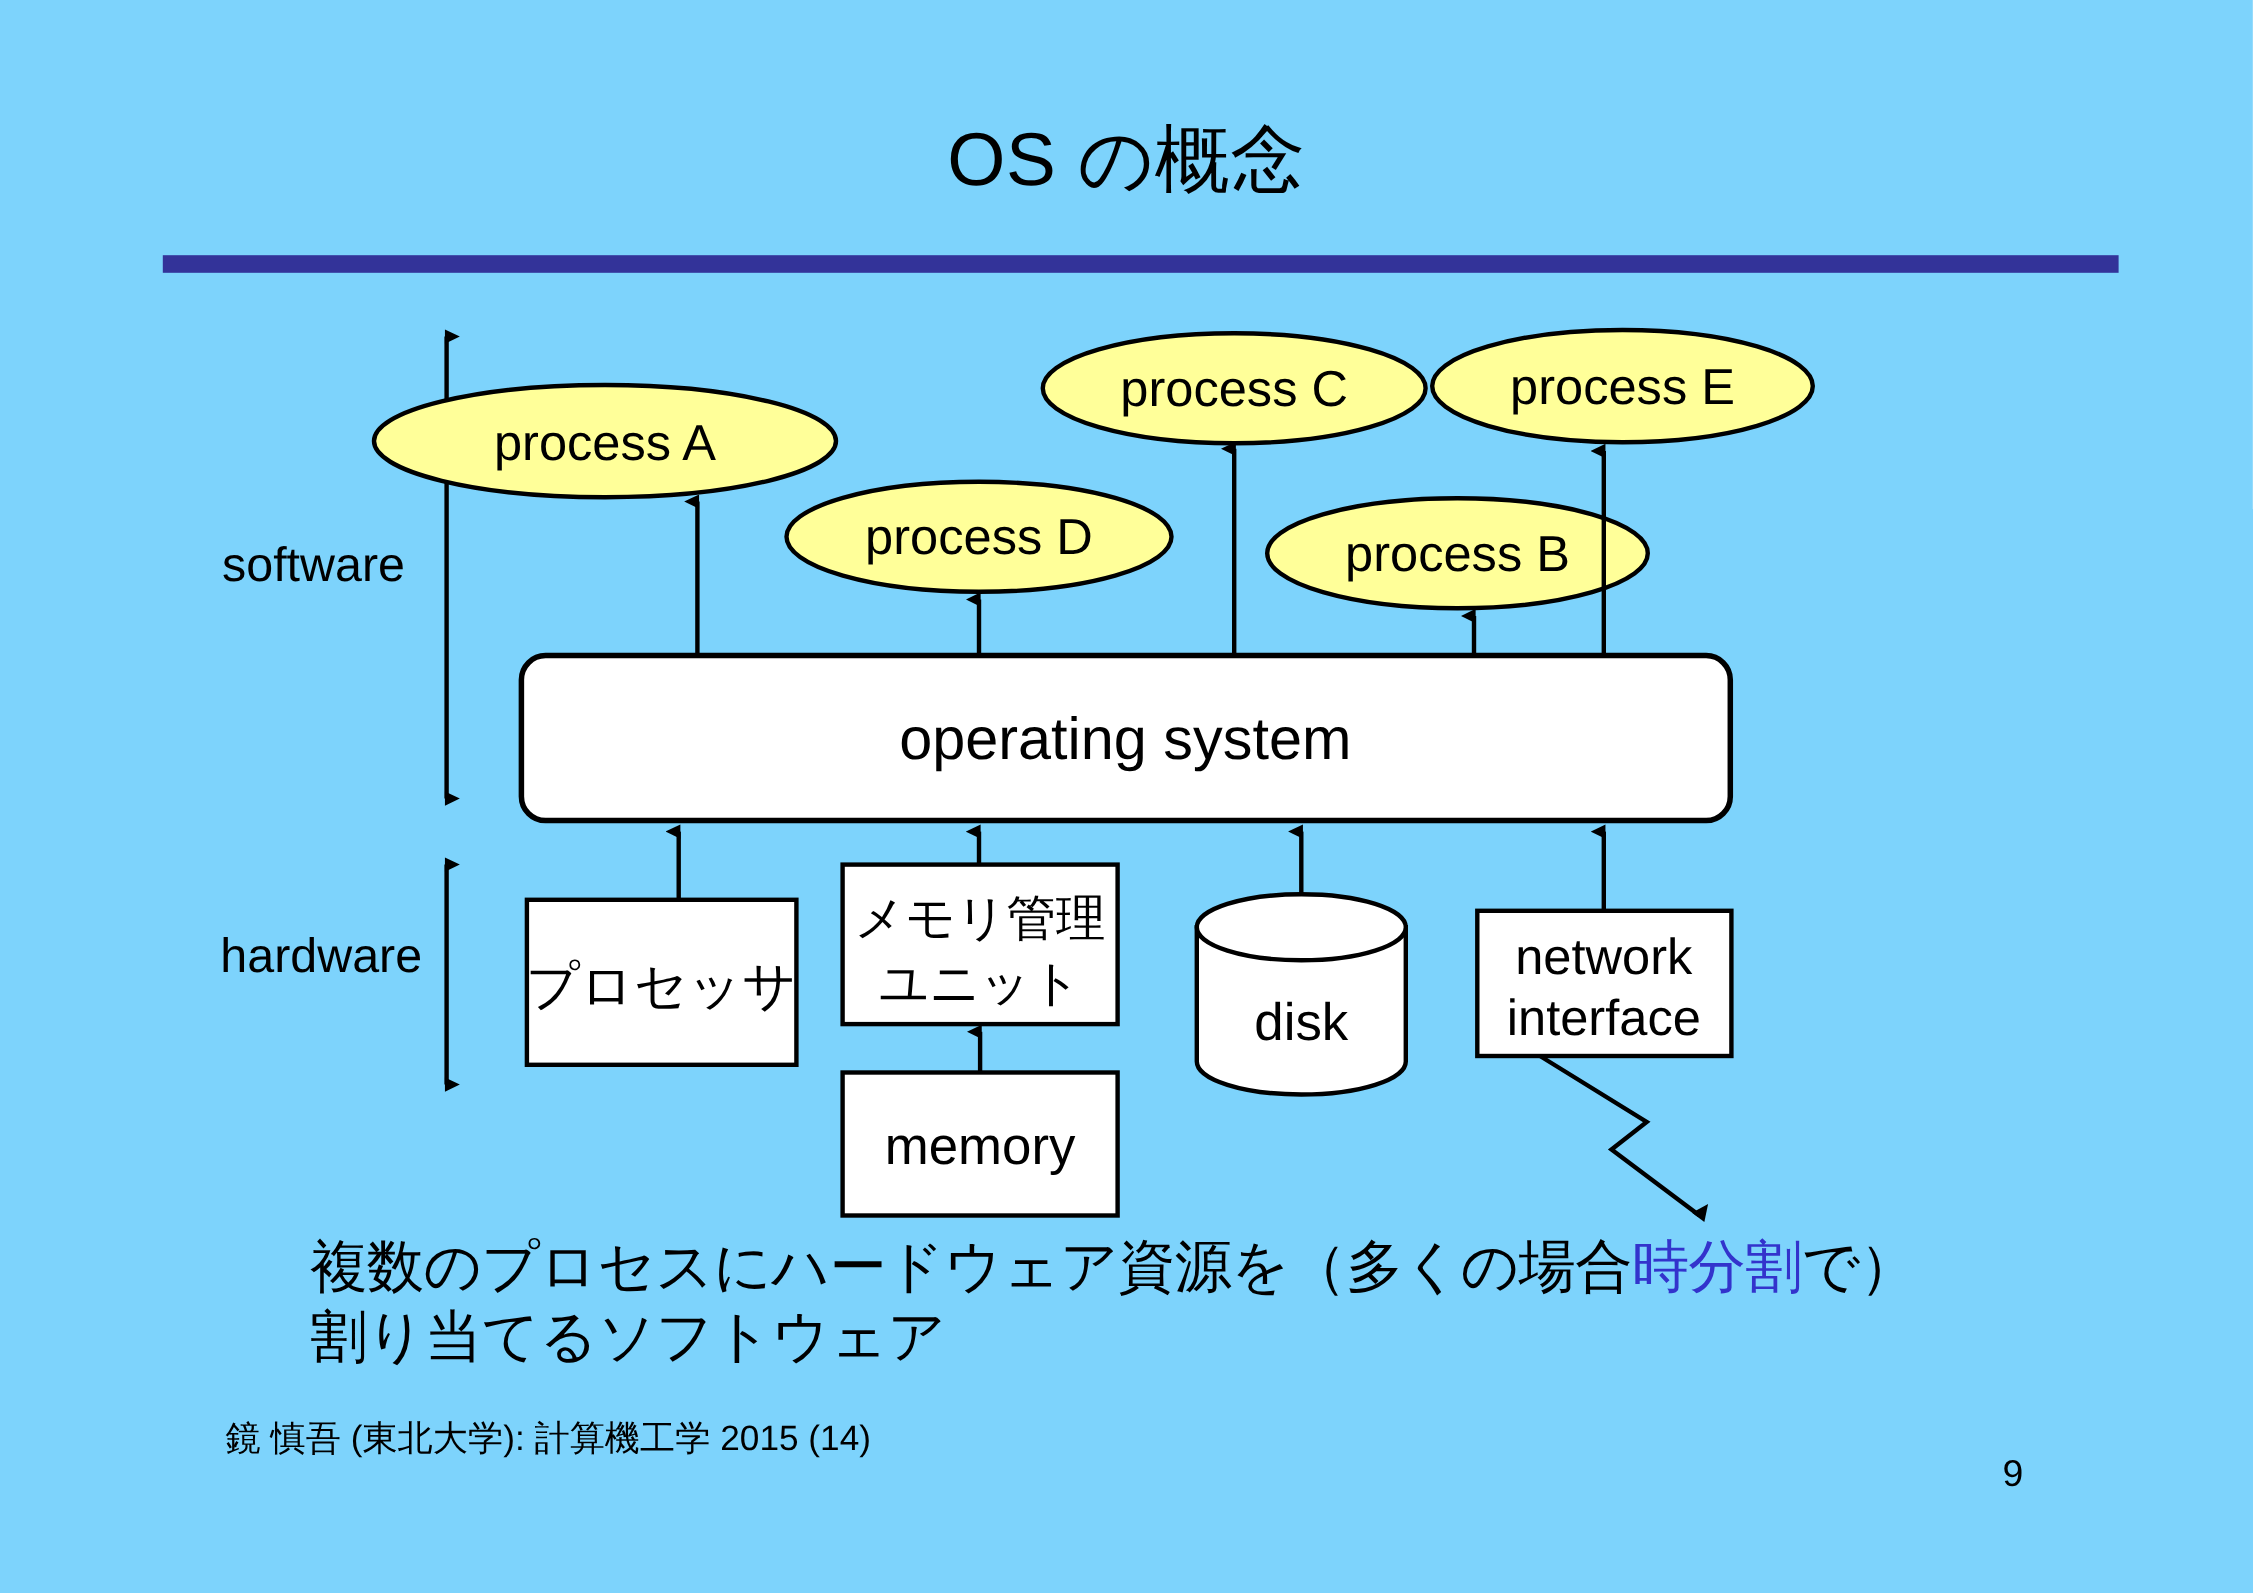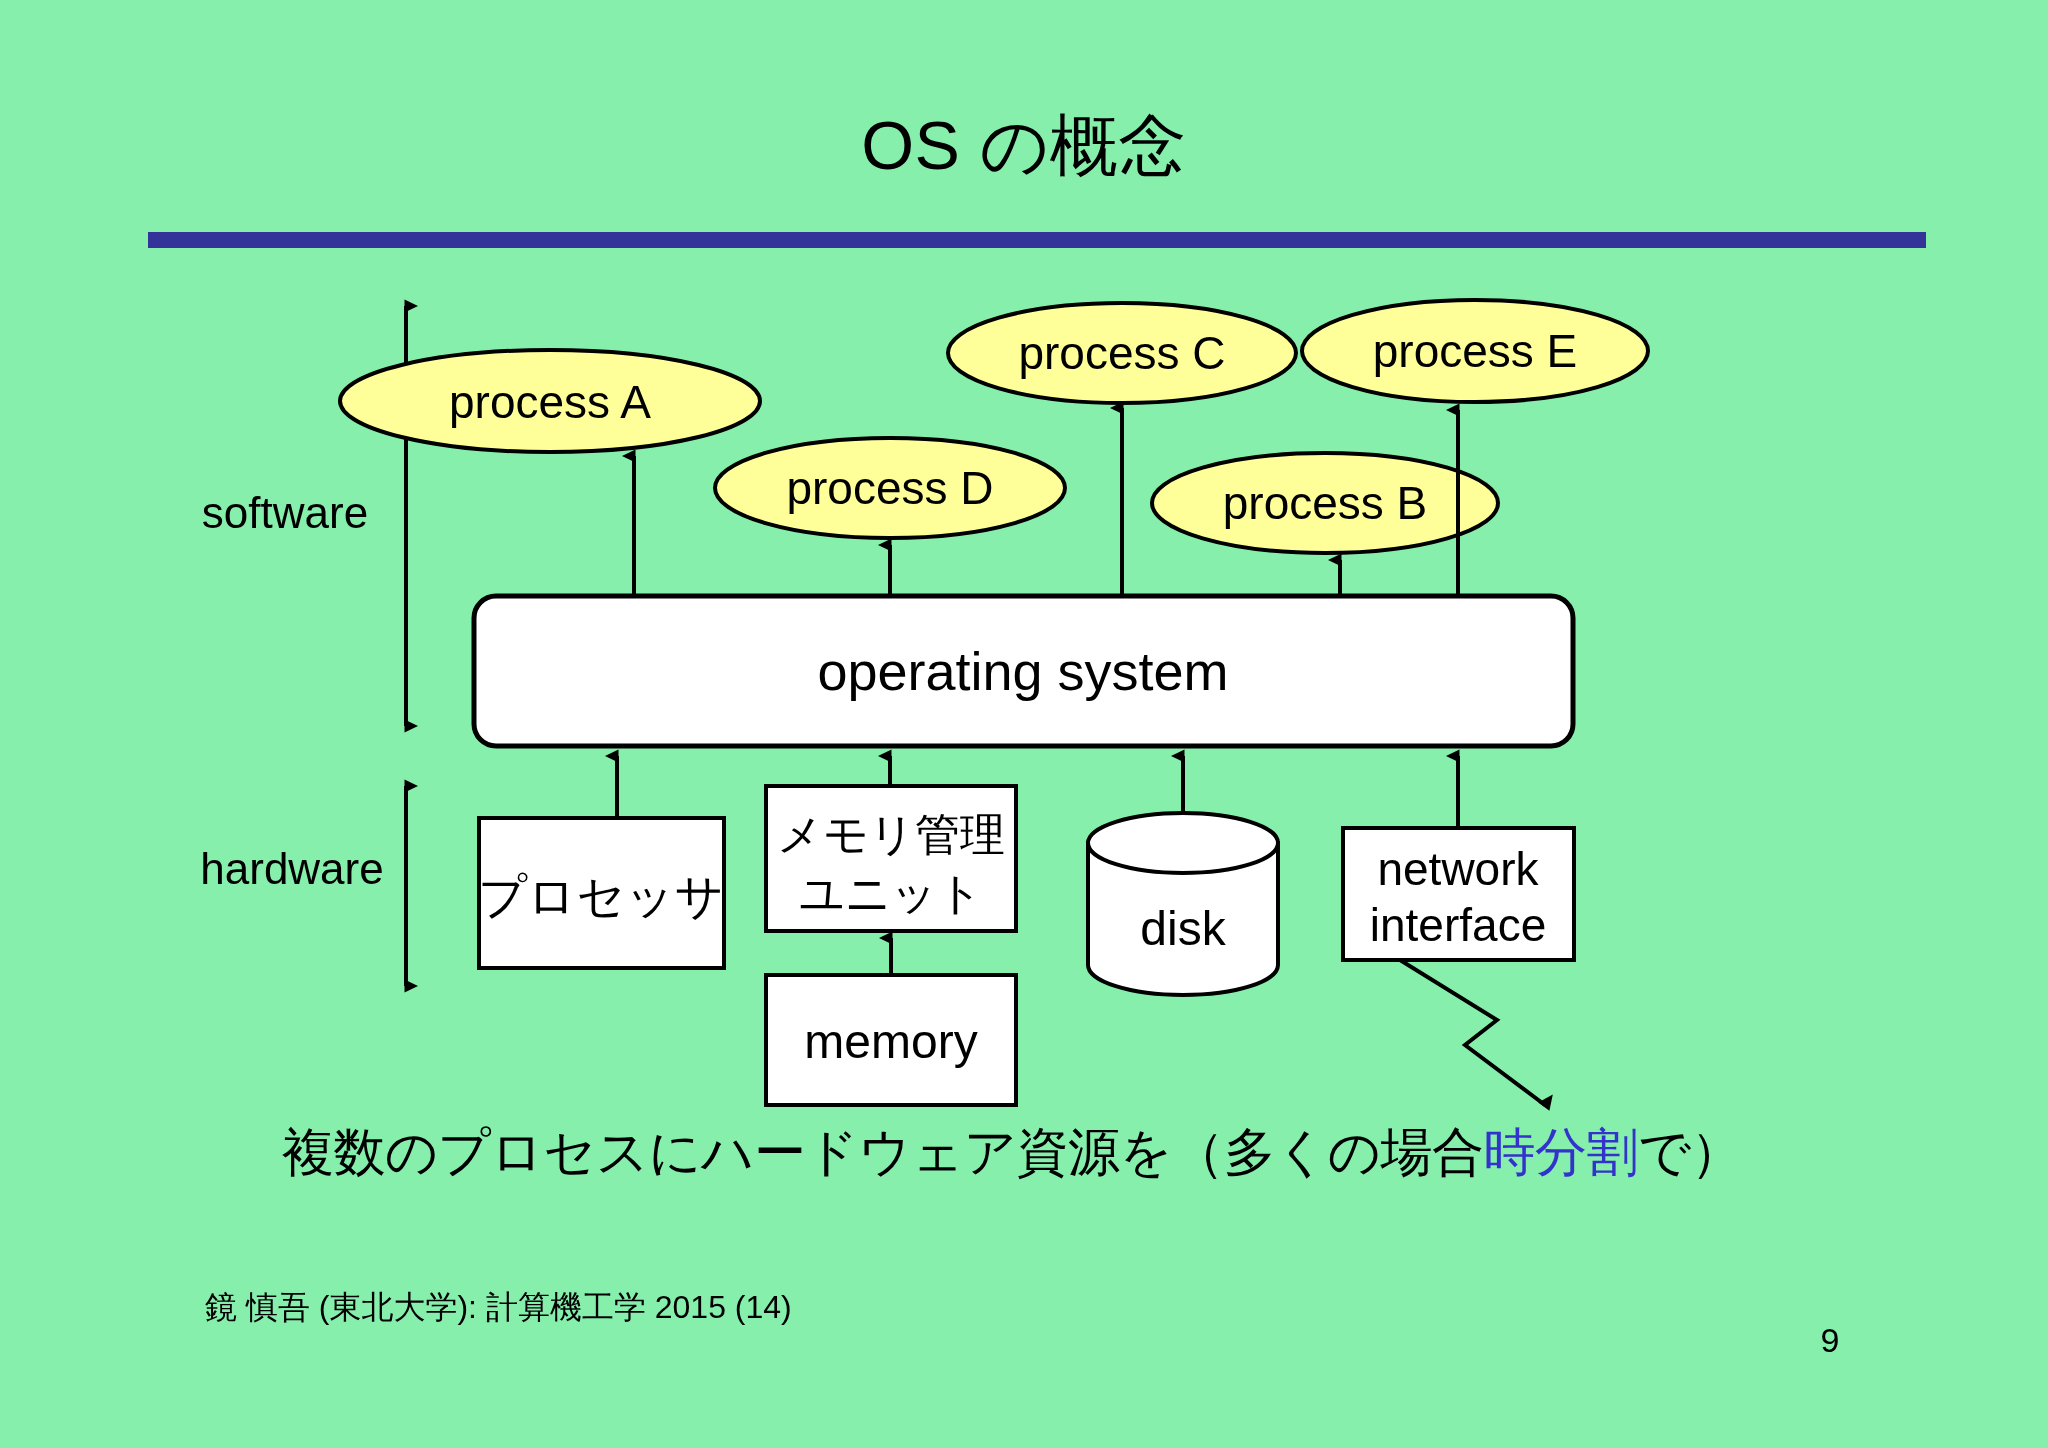--- a/index.html
+++ b/index.html
@@ -12,21 +12,21 @@
     width: 2048px;
     height: 1448px;
     font-family: "Liberation Sans", "DejaVu Sans", sans-serif;
     color: #000000;
     overflow: hidden;
   }
   #slide {
     position: relative;
     width: 2048px;
     height: 1448px;
-    background: #86efac;
+    background: #7dd3fc;
   }
   #slide-title {
     position: absolute;
     left: 0;
     top: 105px;
     width: 2048px;
     text-align: center;
     font-size: 68px;
     line-height: 80px;
     font-weight: 400;
@@ -187,18 +187,19 @@
       <rect x="1343" y="828" width="231" height="132" fill="#ffffff" stroke="#000000" stroke-width="4"></rect>
       <text class="svg-text" x="1458" y="885" font-size="46" text-anchor="middle">network</text>
       <text class="svg-text" x="1458" y="941" font-size="46" text-anchor="middle">interface</text>
     </g>
 
     <polyline points="1400,960 1497,1020 1465,1045 1545,1105" fill="none" stroke="#000000" stroke-width="4" marker-end="url(#arrowDiag)"></polyline>
   </svg>
 
   <div id="caption">
     <span>複数のプロセスにハードウェア資源を（多くの場合</span><span class="hl">時分割</span><span>で）</span><br>
+    <span>割り当てるソフトウェア</span>
   </div>
 
   <div id="footer">鏡 慎吾 (東北大学): 計算機工学 2015 (14)</div>
   <div id="page-number">9</div>
 
 </div>
 
 </body></html>

